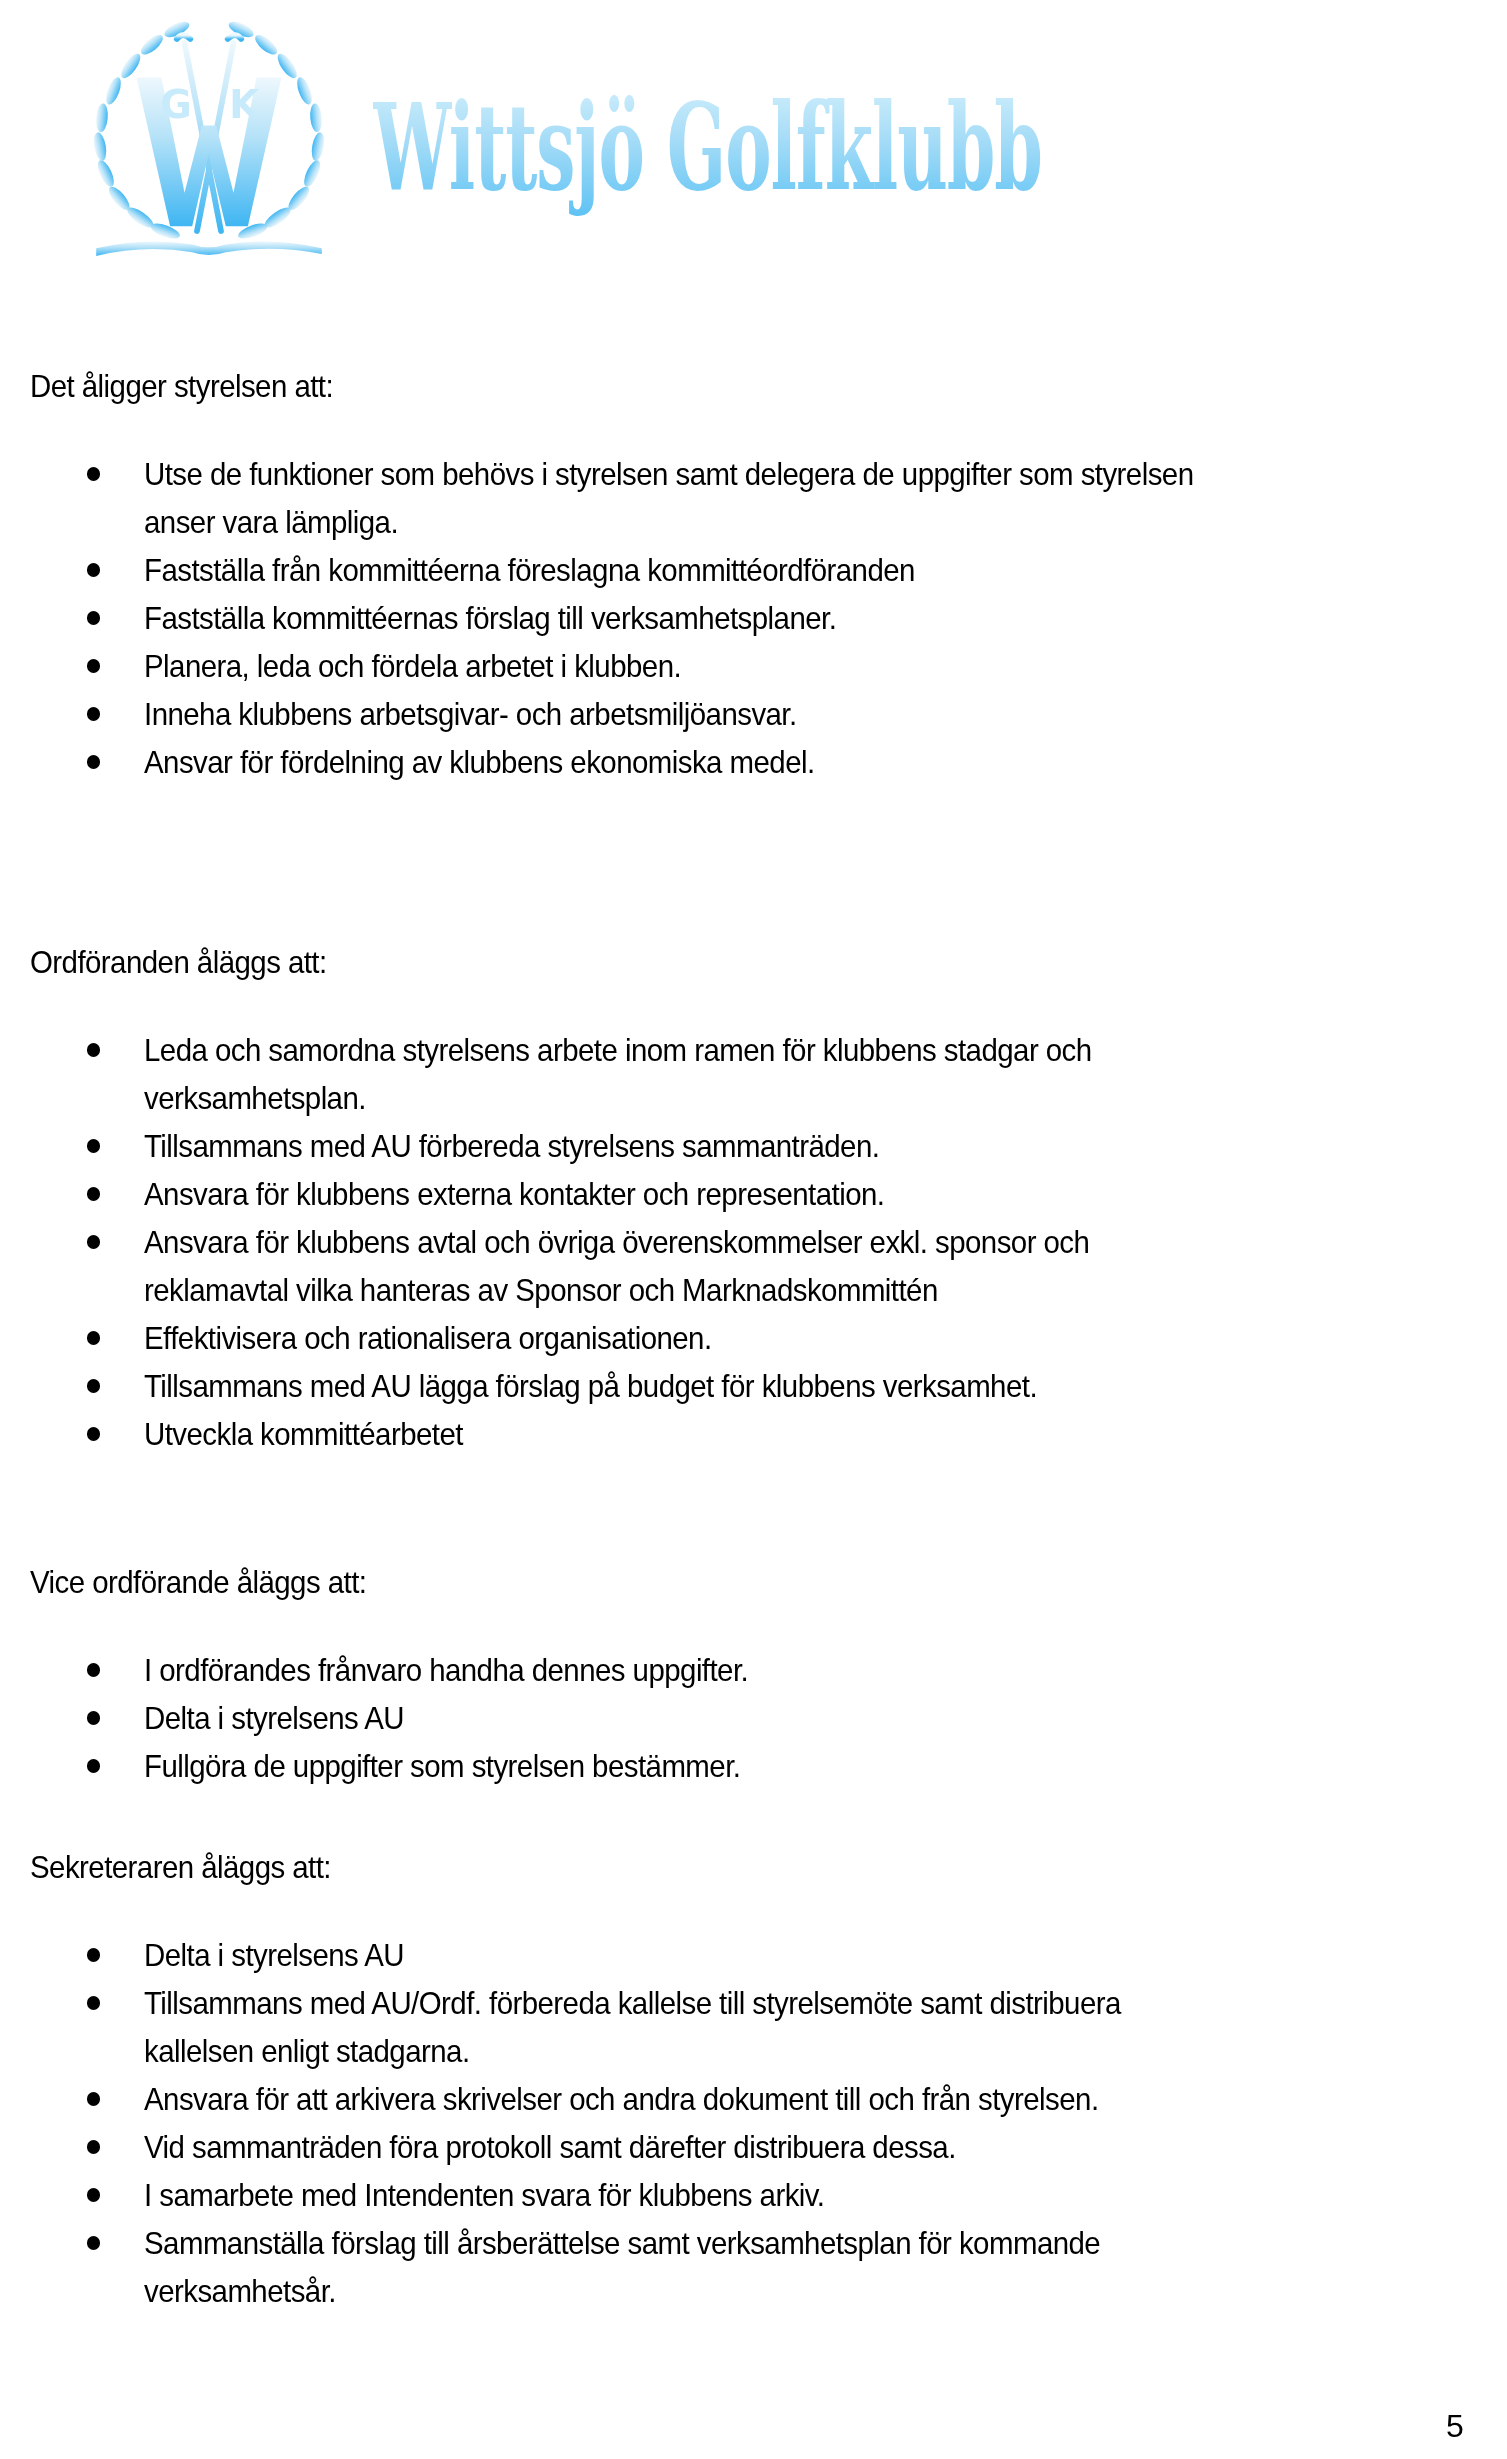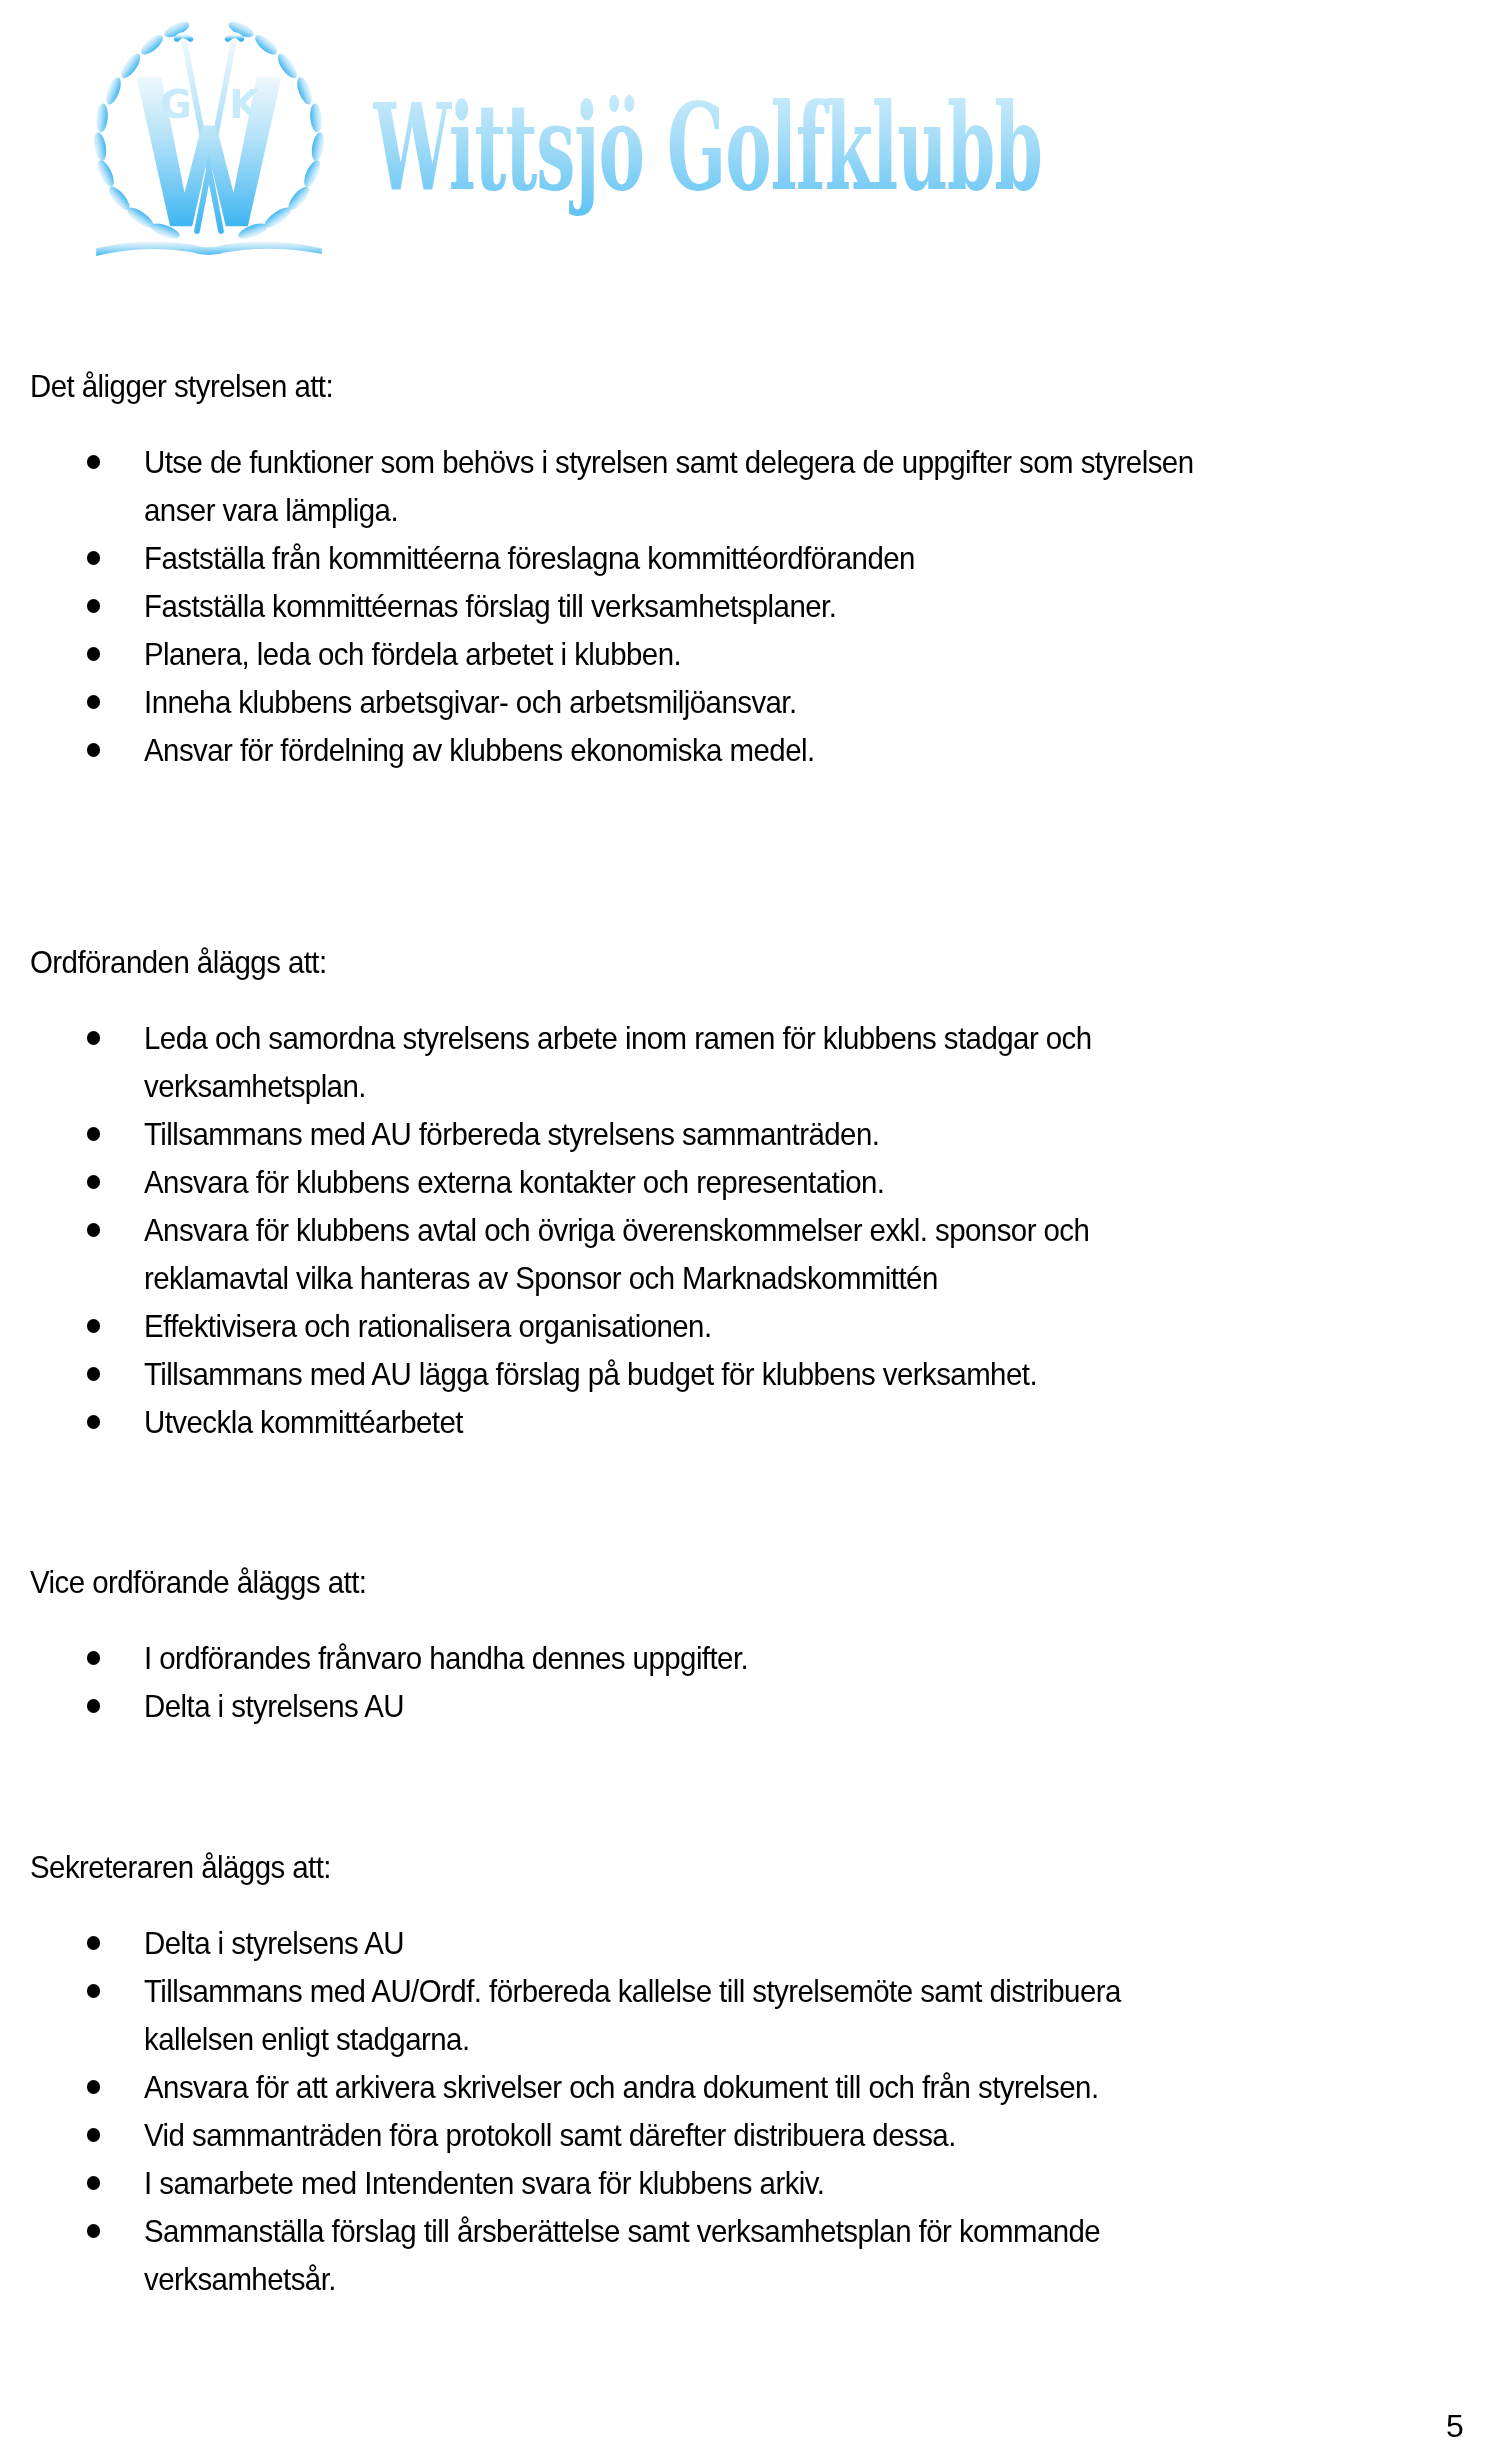--- a/index.html
+++ b/index.html
@@ -68,21 +68,21 @@
       font-size: 32px;
       line-height: 48px;
       white-space: nowrap;
       letter-spacing: -0.6px;
       transform-origin: left center;
       transform: scaleX(0.92);
     }
     .bullet-list {
       position: absolute;
       left: 0;
-      top: 76px;
+      top: 88px;
       margin: 0;
       padding: 0;
       list-style: none;
     }
     .bullet-item {
       position: relative;
       margin: 0;
       padding: 0;
     }
     .bullet-dot {
@@ -241,20 +241,24 @@
     <div class="section-heading">Vice ordförande åläggs att:</div>
     <ul class="bullet-list">
       <li class="bullet-item">
         <span class="bullet-dot"></span>
         <span class="bullet-line">I ordförandes frånvaro handha dennes uppgifter.</span>
       </li>
       <li class="bullet-item">
         <span class="bullet-dot"></span>
         <span class="bullet-line">Delta i styrelsens AU</span>
       </li>
+      <li class="bullet-item">
+        <span class="bullet-dot"></span>
+        <span class="bullet-line">Fullgöra de uppgifter som styrelsen bestämmer.</span>
+      </li>
     </ul>
   </div>
 
   <div class="section" style="top:1843px;">
     <div class="section-heading">Sekreteraren åläggs att:</div>
     <ul class="bullet-list">
       <li class="bullet-item">
         <span class="bullet-dot"></span>
         <span class="bullet-line">Delta i styrelsens AU</span>
       </li>

